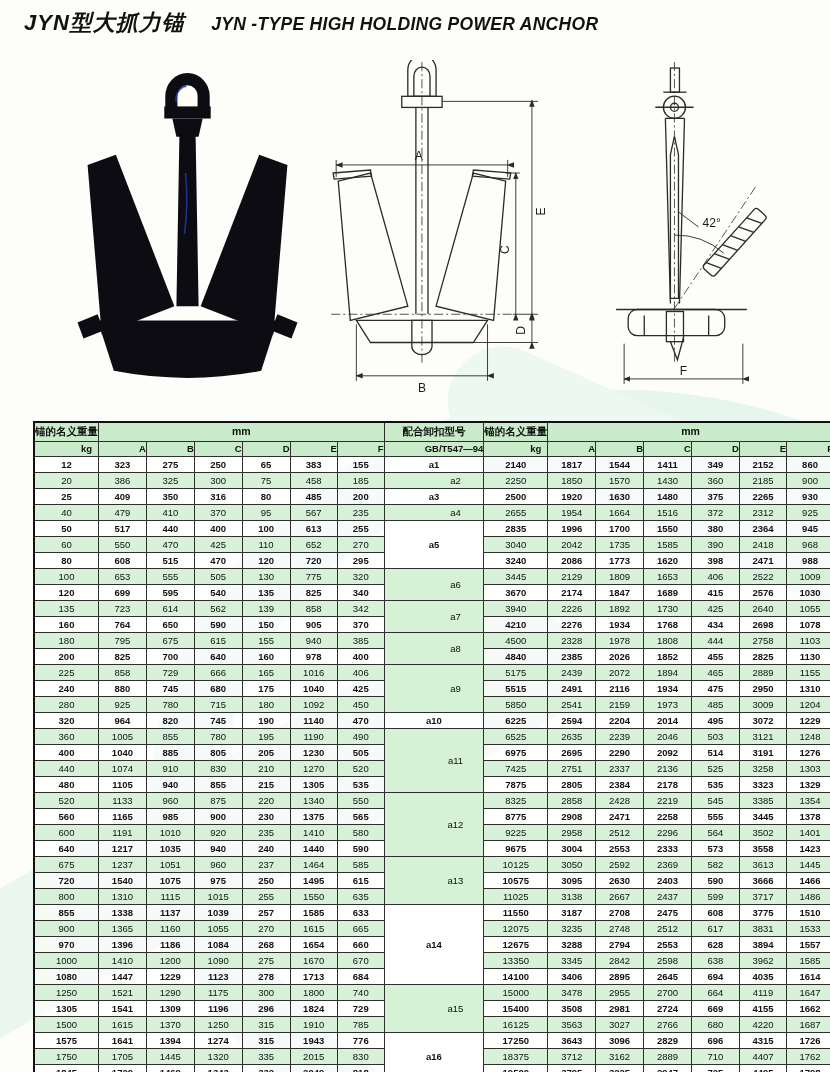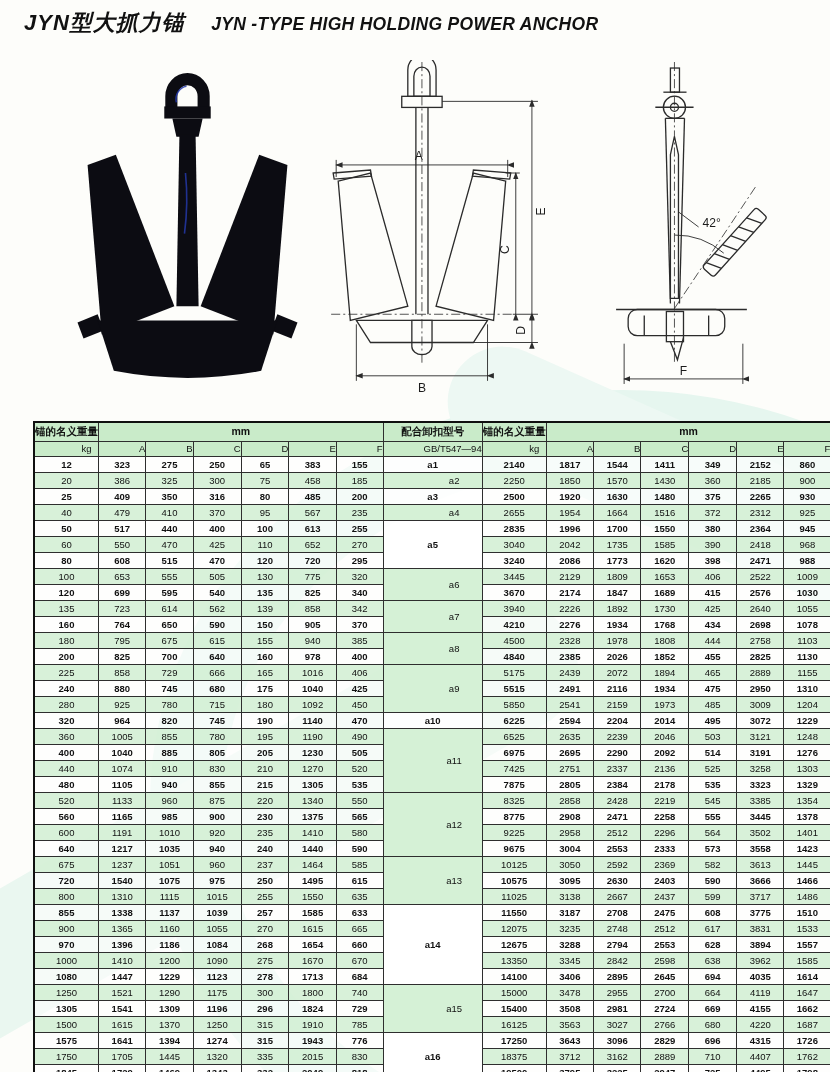--- a/index.html
+++ b/index.html
@@ -20,21 +20,21 @@
   .fig-photo{left:70px;top:62px;}
   .fig-front{left:305px;top:60px;}
   .fig-side{left:572px;top:62px;text-align:right;}
   svg text{font-family:"Liberation Sans","DejaVu Sans",sans-serif;fill:#1c1c1c;stroke:none;}
   
   table.spec{position:absolute;left:33px;top:421px;border-collapse:collapse;table-layout:fixed;
              border:2px solid #101010;background:transparent;}
   table.spec td{border:1px solid #2e2e2e;text-align:center;vertical-align:middle;
                 padding:0;font-size:9.5px;height:15px;line-height:1.05;overflow:hidden;white-space:nowrap;}
   tr.h1 td{background:#c9ebc9;font-weight:bold;font-size:10.5px;height:18px;margin-left:28px;}
-  tr.h2 td{background:#c9ebc9;font-weight:normal;font-size:9.5px;height:14px;padding-left:40px;}
+  tr.h2 td{background:#c9ebc9;font-weight:bold;font-size:9.5px;height:14px;padding-left:40px;}
   tr.w{background:rgba(255,255,255,0.55);font-weight:bold;}
   tr.g{background:rgba(213,240,214,0.92);}
   td.sh.w{background:rgba(255,255,255,0.78);}
   td.sh.g{background:rgba(213,240,214,0.95);padding-left:43px;}
   col.c-wt{width:82px;} col.c-dim{width:36px;} col.c-sh{width:78px;}
 </style>
 </head>
 <body>
 
 <div class="wm wm-ring"></div>

